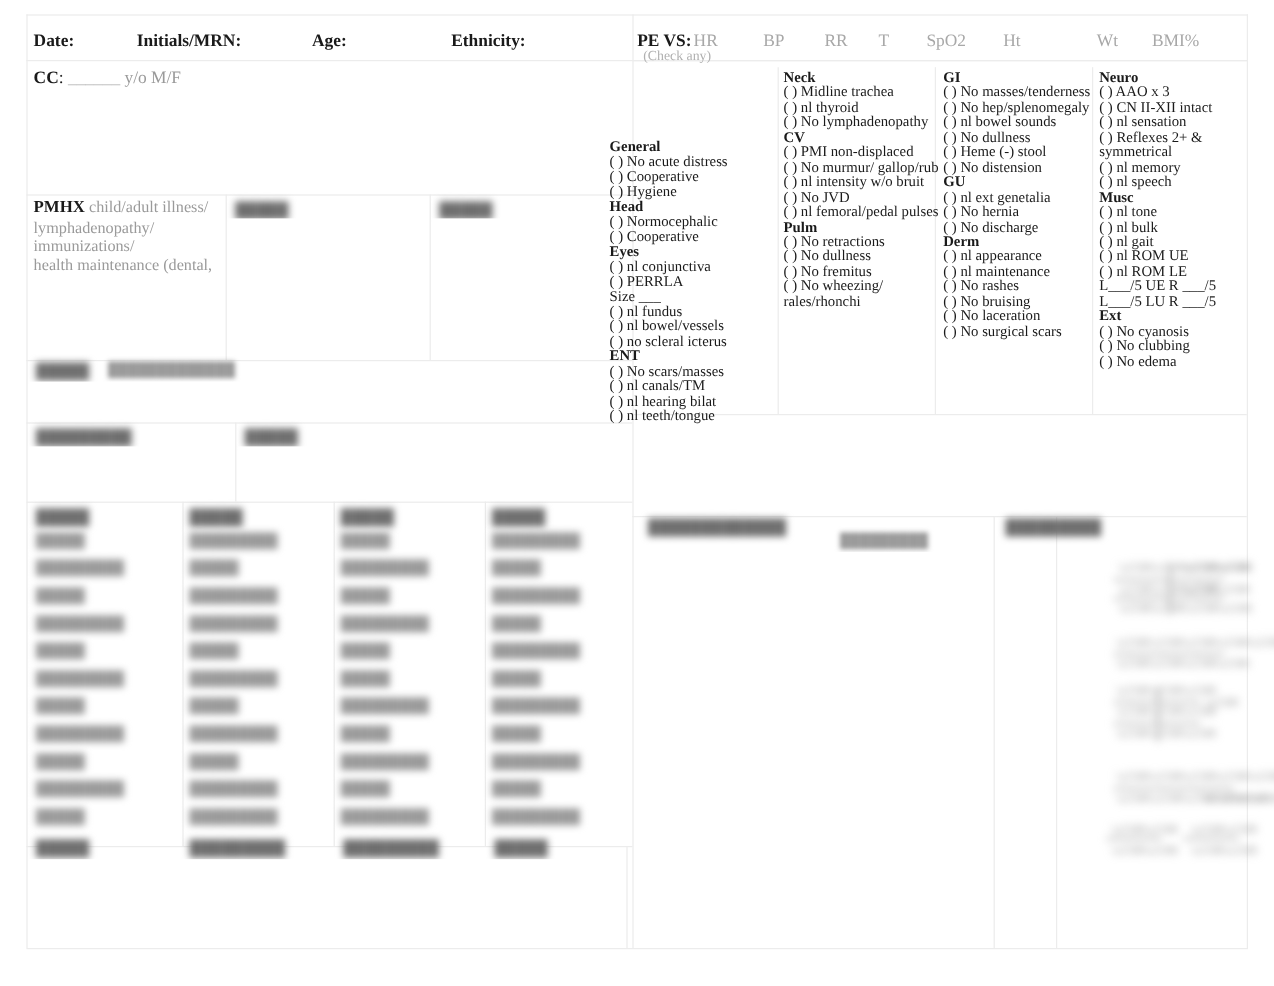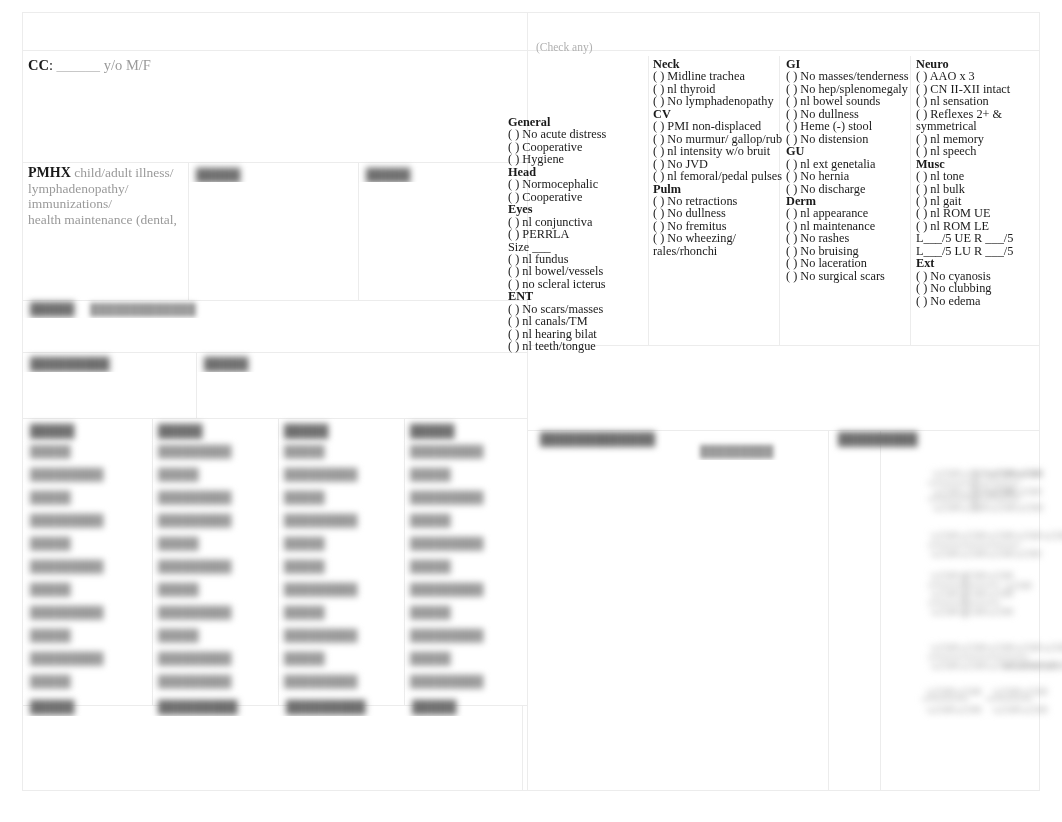--- a/index.html
+++ b/index.html
@@ -111,21 +111,38 @@
 
   <div class="rule-h" style="left:527px; top:50px; width:512px;"></div>
   <div class="rule-h" style="left:527px; top:345px; width:512px;"></div>
   <div class="rule-h" style="left:527px; top:430px; width:512px;"></div>
   <div class="rule-v" style="left:648px; top:56px; height:289px;"></div>
   <div class="rule-v" style="left:779px; top:56px; height:289px;"></div>
   <div class="rule-v" style="left:910px; top:56px; height:289px;"></div>
   <div class="rule-v" style="left:828px; top:430px; height:360px;"></div>
   <div class="rule-v" style="left:880px; top:430px; height:360px;"></div>
 
-
+  <div class="abs" id="header-row">
+    <span class="fld" id="hdr-date">Date:</span>
+    <span class="fld" id="hdr-initials">Initials/MRN:</span>
+    <span class="fld" id="hdr-age">Age:</span>
+    <span class="fld" id="hdr-ethnicity">Ethnicity:</span>
+  </div>
+
+  <div id="pevs">
+    <span class="lbl">PE VS:</span>
+    <span class="vital" id="v0" style="left: 47px;">HR</span>
+    <span class="vital" id="v1" style="left: 105px;">BP</span>
+    <span class="vital" id="v2" style="left: 156px;">RR</span>
+    <span class="vital" id="v3" style="left: 201px;">T</span>
+    <span class="vital" id="v4" style="left: 241px;">SpO2</span>
+    <span class="vital" id="v5" style="left: 305px;">Ht</span>
+    <span class="vital" id="v6" style="left: 383px;">Wt</span>
+    <span class="vital" id="v7" style="left: 429px;">BMI%</span>
+  </div>
 
   <div class="abs" id="cc-line">
     <span class="bold">CC</span><span>:</span>
     <span class="und">______</span>
     <span class="hint">y/o M/F</span>
   </div>
   <div class="boxfill" style="left:24px; top:90px; width:500px; height:70px;"></div>
 
   <div class="abs" id="pmhx">
     <span class="k">PMHX</span>

